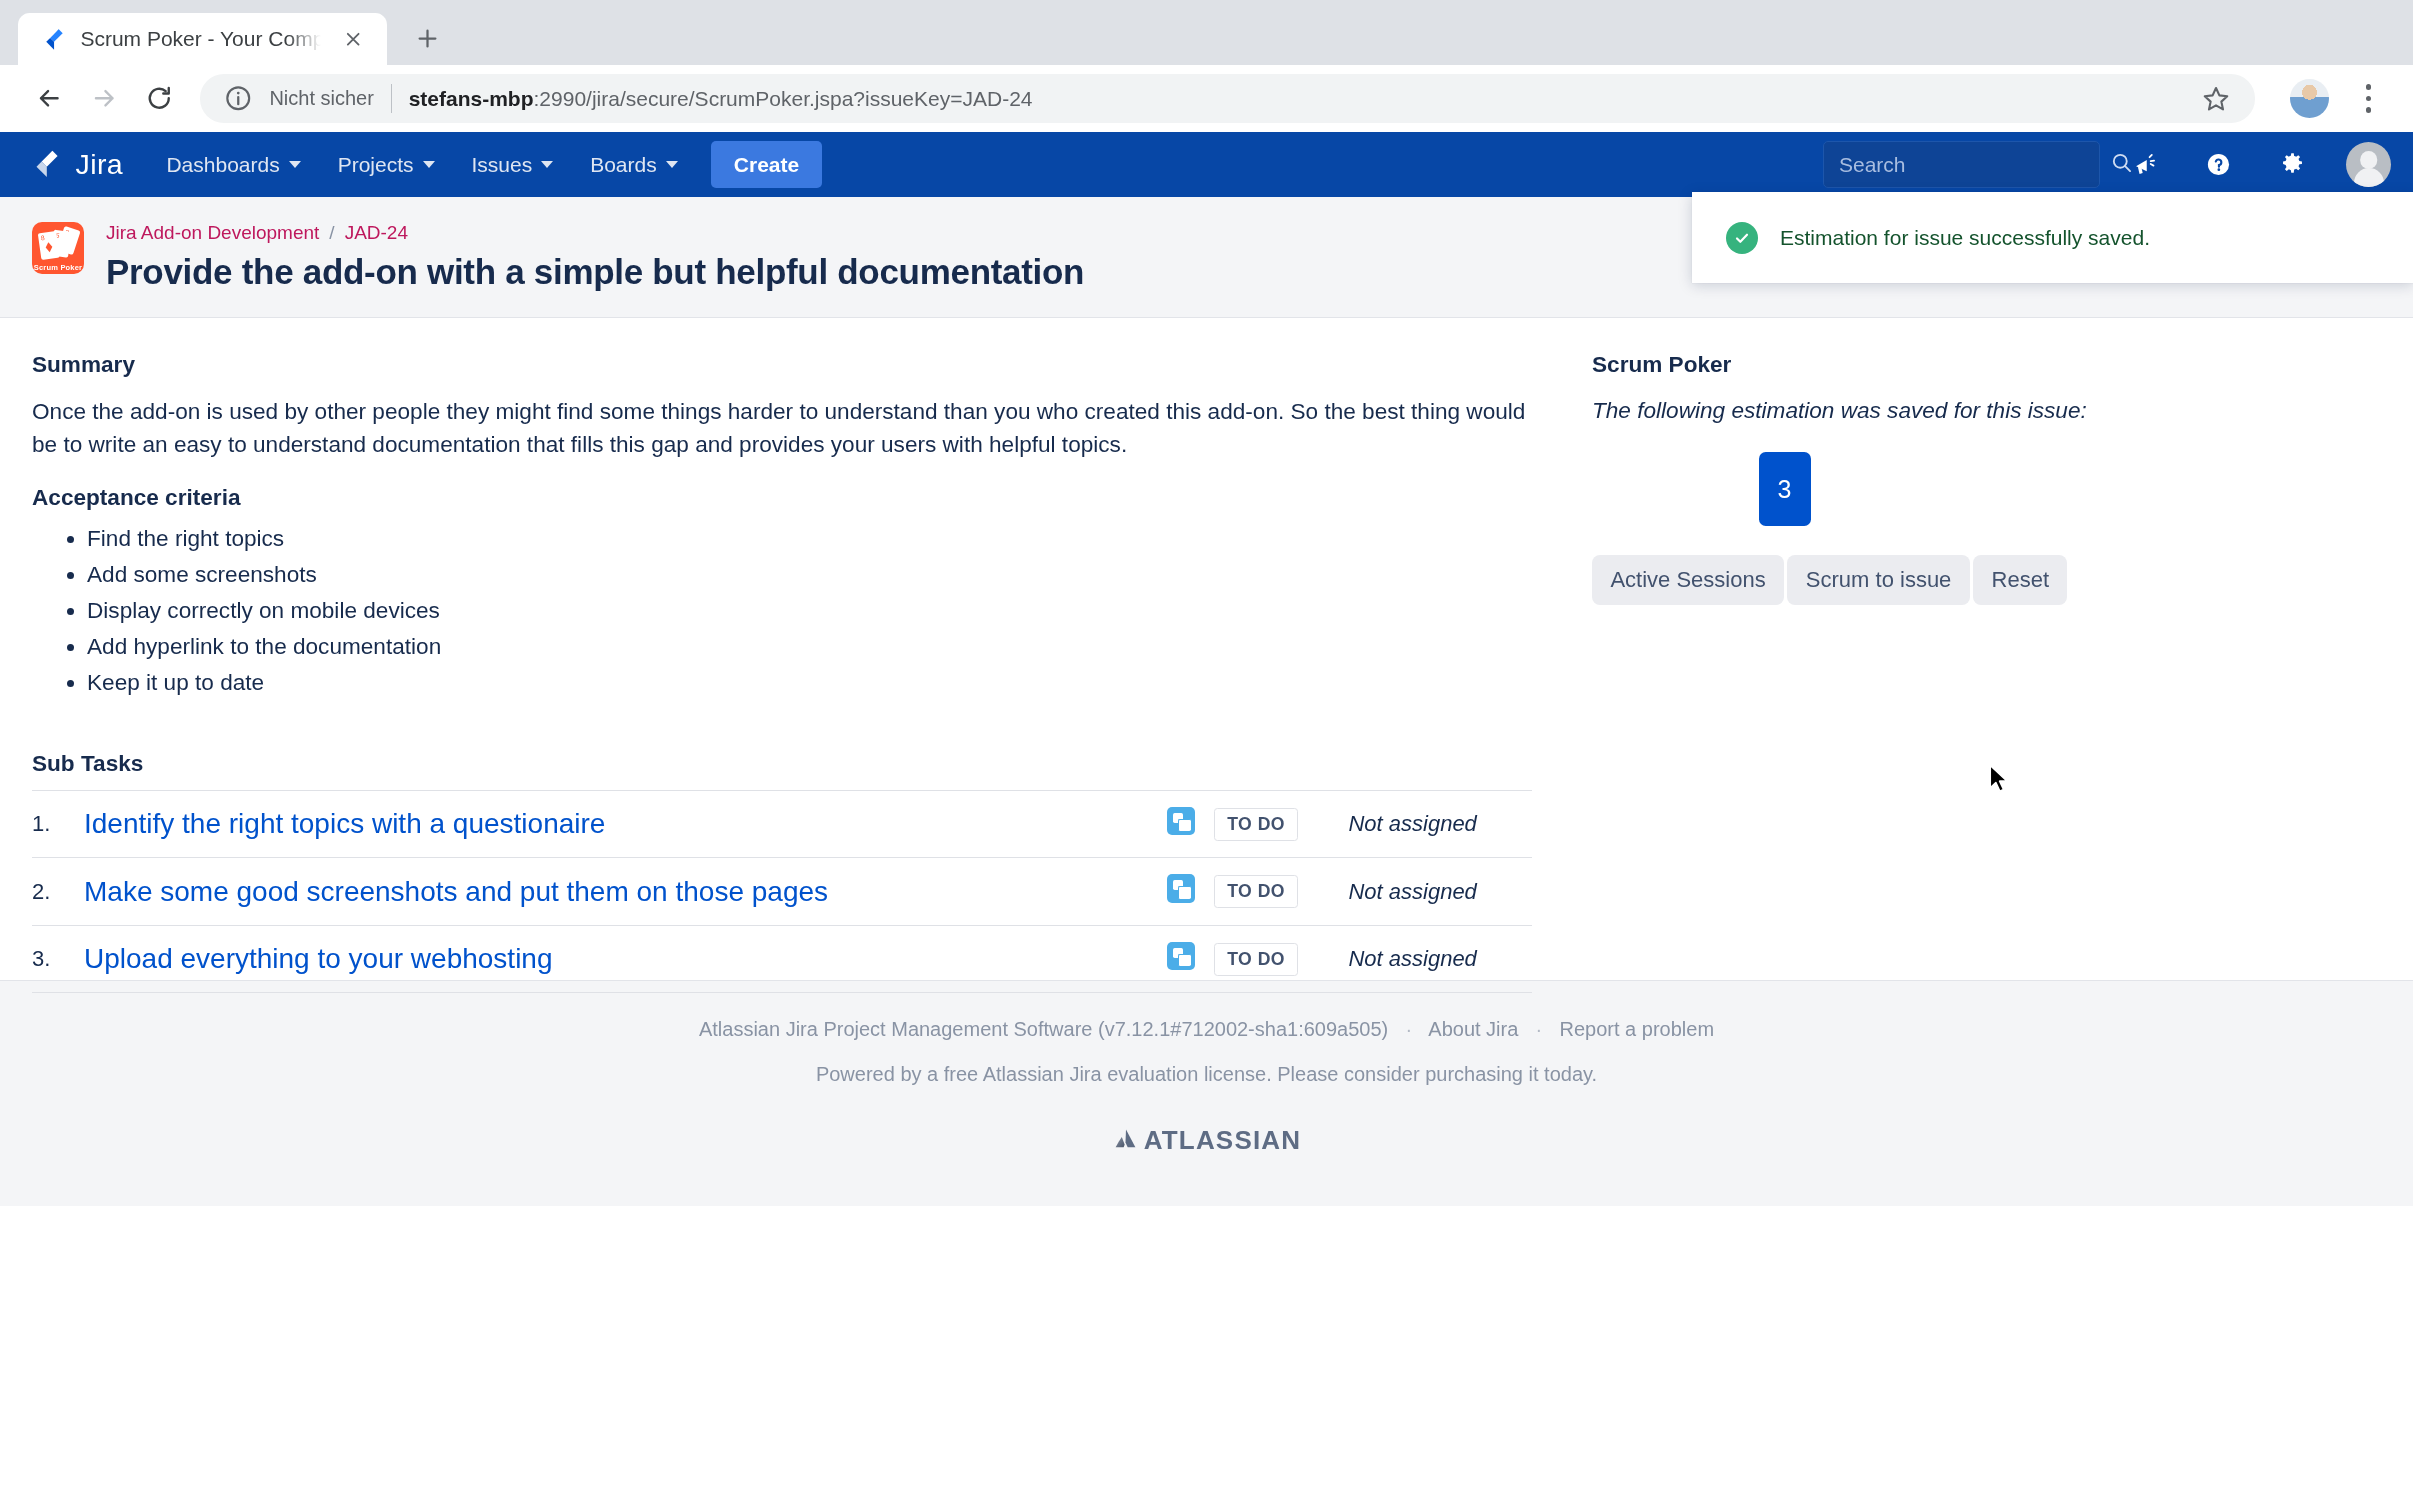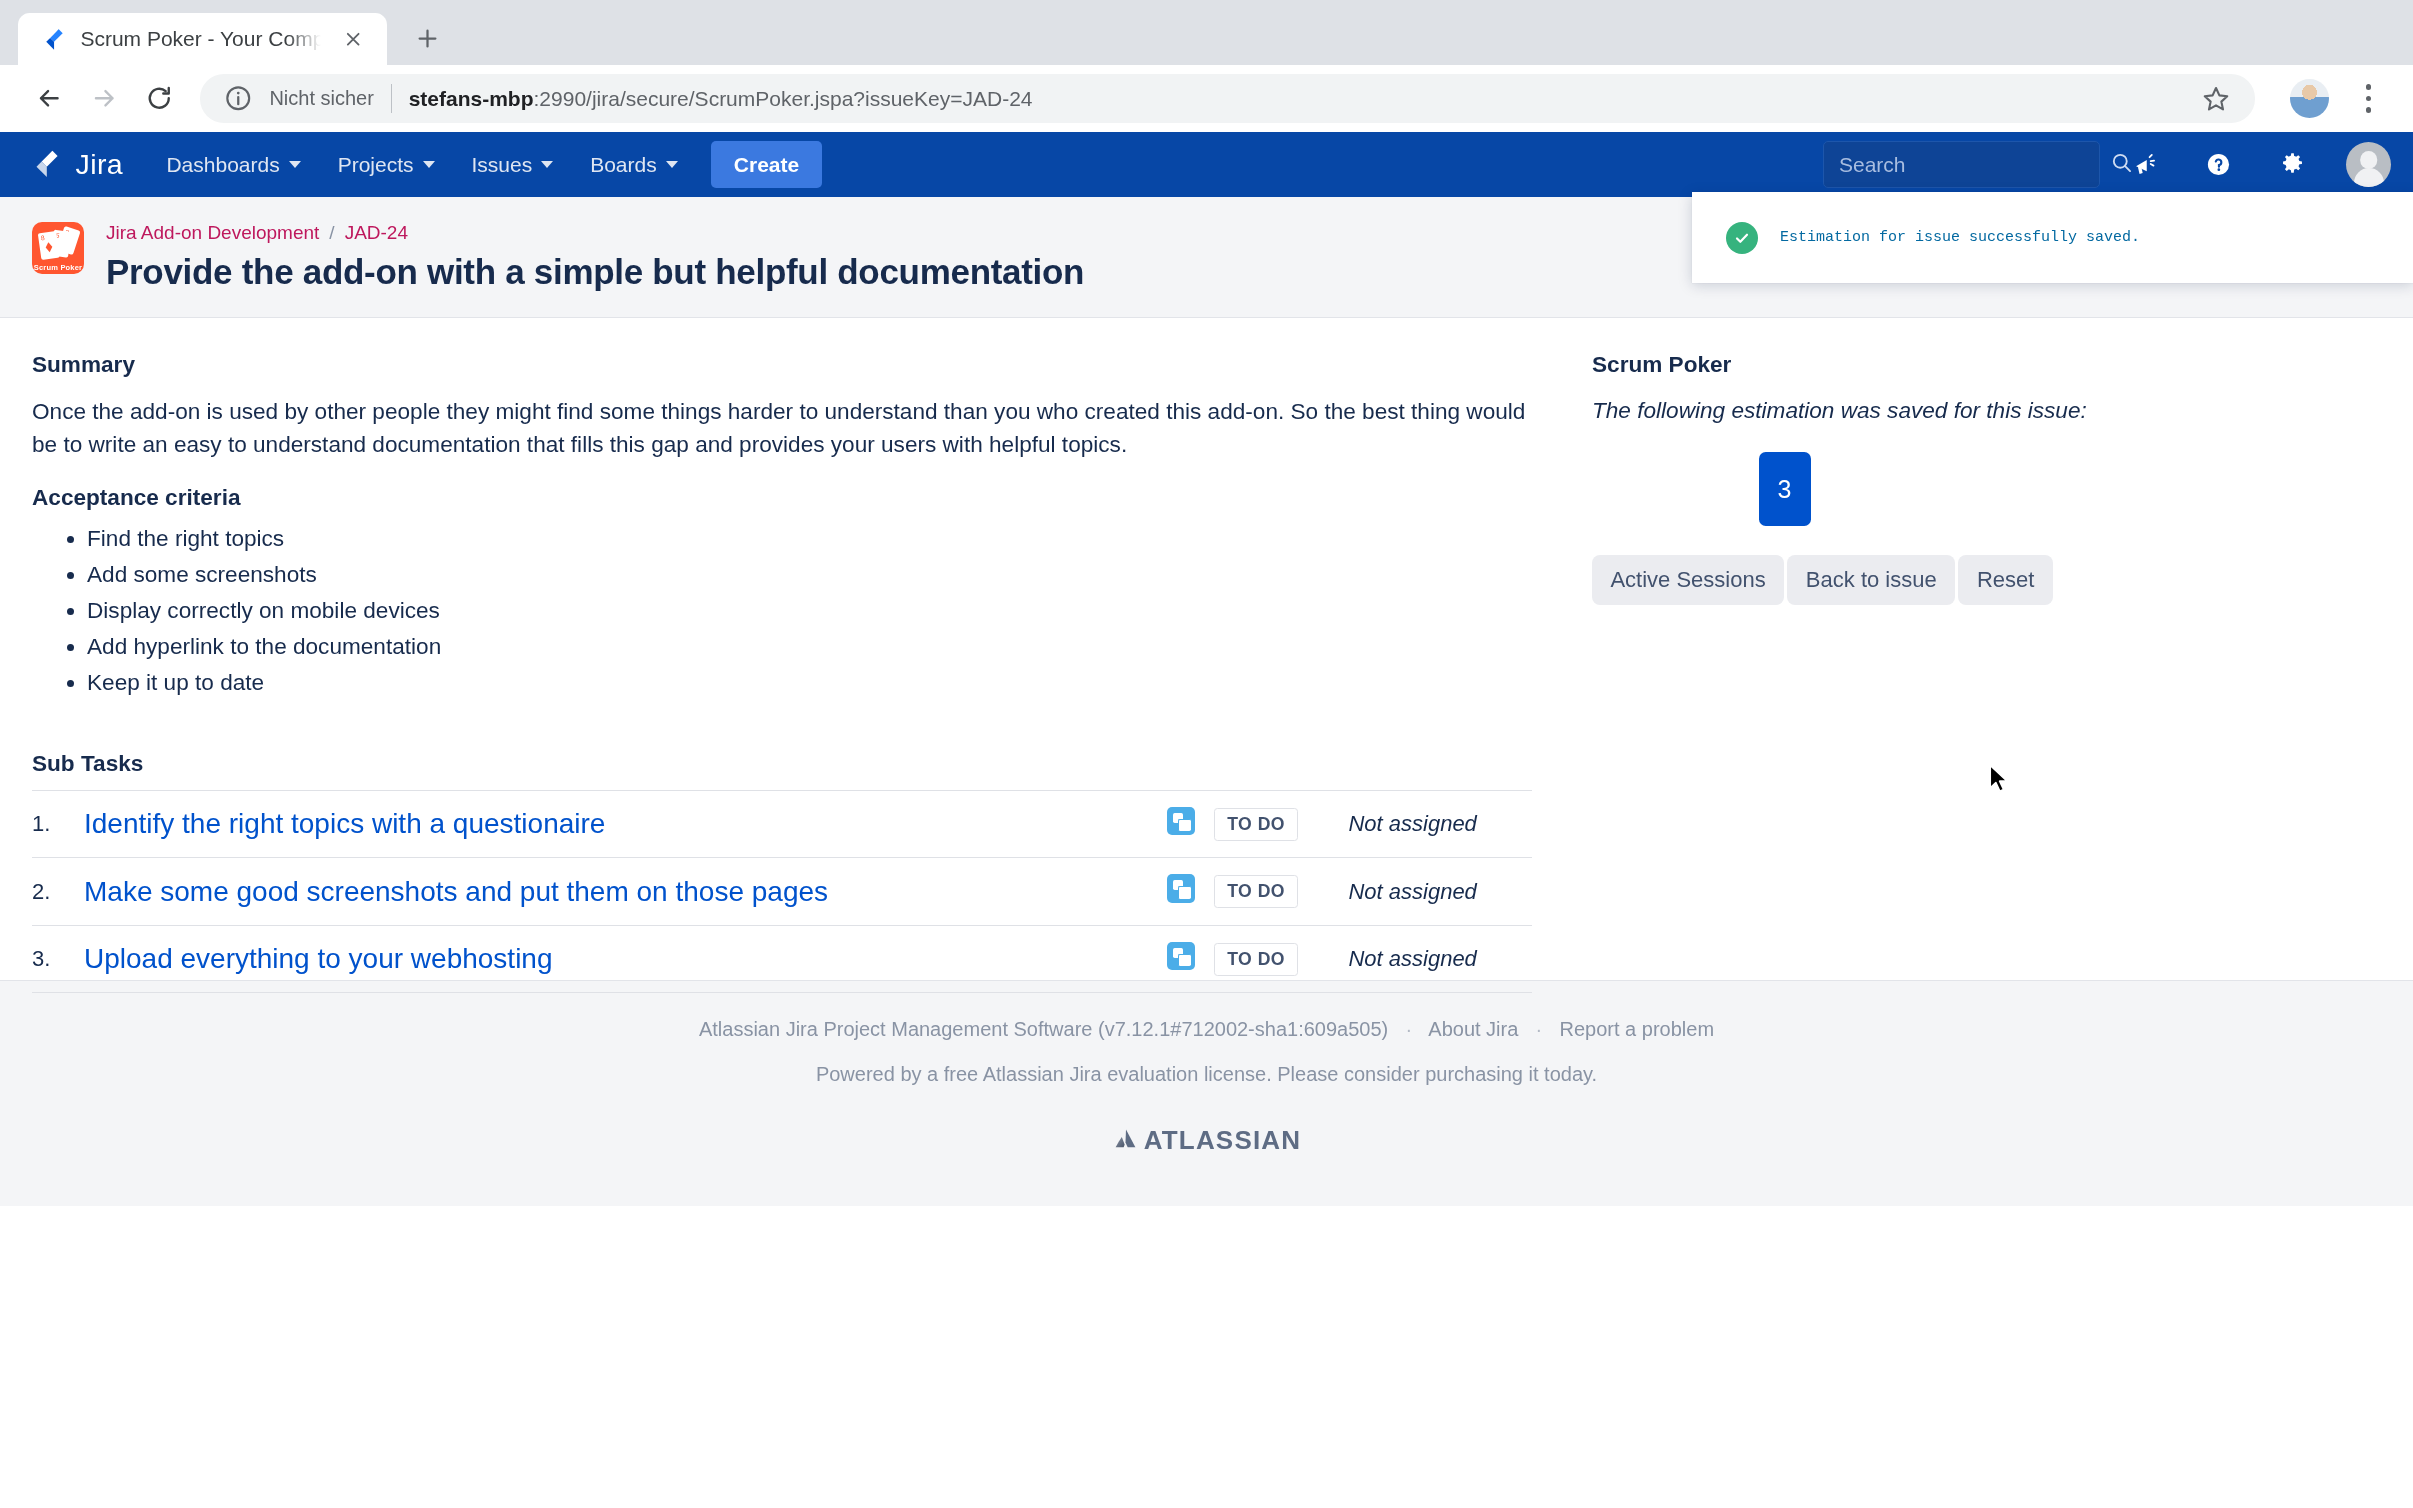--- a/index.html
+++ b/index.html
@@ -146,21 +146,21 @@
   .toast {
     position: absolute; right: 0; top: -5px;
     width: 721px; min-height: 91px; background: #ffffff;
     box-shadow: 0 2.5px 13.4px rgba(9,30,66,.18), 0 0 0.8px rgba(9,30,66,.2);
     display: flex; align-items: center; gap: 22px; padding: 25px 34px;
   }
   .toast-check {
     width: 32px; height: 32px; border-radius: 50%; background: #36b37e; flex: none;
     display: flex; align-items: center; justify-content: center;
   }
-  .toast-msg { font-size: 15px; color: #0369a1; font-family: Liberation Mono, monospace; }
+  .toast-msg { font-size: 21px; color: #14532d; }
 
   
   .content { display: flex; padding: 34px 0 0 0; background: #ffffff; height: 662px; }
   .col-left { width: 1592px; padding: 0 32px 0 32px; }
   .col-right { flex: 1; padding-right: 34px; }
 
   h3.sect { font-size: 22.6px; font-weight: 700; color: #172b4d; margin-bottom: 18.4px; }
   p.body { font-size: 22.6px; color: #172b4d; line-height: 1.44; max-width: 1500px; }
   h4.sub { font-size: 22.6px; font-weight: 700; color: #172b4d; margin: 23.5px 0 10px; }
   ul.criteria { list-style: disc; padding-left: 55px; }
@@ -443,21 +443,21 @@
     </div>
 
     <div class="col-right">
       <div class="poker-title">Scrum Poker</div>
       <div class="poker-note">The following estimation was saved for this issue:</div>
       <div class="poker-card-wrap">
         <div class="poker-card">3</div>
       </div>
       <div class="poker-btns">
         <button class="poker-btn">Active Sessions</button>
-        <button class="poker-btn">Back to issue</button>
+        <button class="poker-btn">Scrum to issue</button>
         <button class="poker-btn">Reset</button>
       </div>
     </div>
   </div>
 
   <div class="footer">
     <div class="footer-line1">
       <span>Atlassian Jira Project Management Software (v7.12.1#712002-sha1:609a505)</span>
       <span class="footer-dot">·</span>
       <a href="#">About Jira</a>

